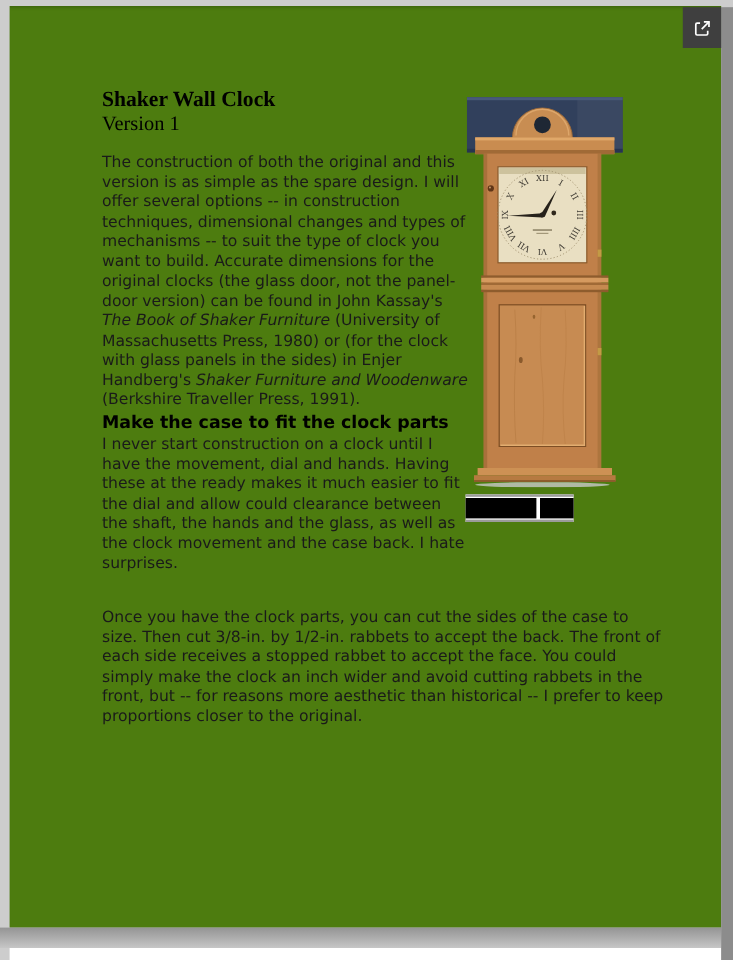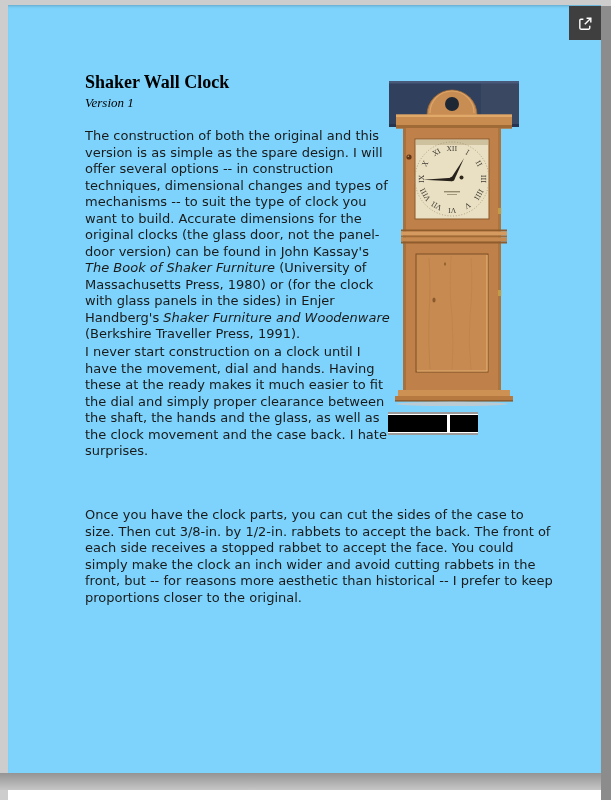--- a/index.html
+++ b/index.html
@@ -3,41 +3,41 @@
 <meta charset="utf-8">
 <style>
   * { margin:0; padding:0; box-sizing:border-box; }
   html,body { width:611px; height:800px; }
   body { font-family:"DejaVu Sans", sans-serif; }
 
   .viewport { position:relative; width:611px; height:800px; background:#cdcdcd; overflow:hidden; }
 
   .page {
     position:absolute; left:8px; top:5px; width:593px; height:768px;
-    background:#7dd3fc;
+    background:#4d7c0f;
     box-shadow: inset 0 3px 3px -2px rgba(0,0,0,0.22);
   }
   .page-gap {
     position:absolute; left:0; top:773px; width:601px; height:17px;
     background:linear-gradient(#949494, #c6c6c6);
   }
   .next-page { position:absolute; left:8px; top:790px; width:593px; height:10px; background:#ffffff; }
 
   .scroll-thumb { position:absolute; left:601px; top:6px; width:10px; height:794px; background:#8c8c8c; }
 
   .open-btn {
     position:absolute; left:569px; top:6px; width:32px; height:34px;
     background:#3f3f3f; border:none; display:flex; align-items:center; justify-content:center;
     cursor:pointer;
   }
 
   
   .title-block { position:absolute; left:77px; top:67px; color:#000; }
   .doc-title { font-family:"Liberation Serif", serif; font-weight:bold; font-size:18px; line-height:21px; }
-  .doc-subtitle { font-family:"Liberation Serif", serif; font-style:italic; font-size:13px; line-height:20px; }
+  .doc-subtitle { font-family:"Liberation Serif", serif; font-size:17px; line-height:20px; }
 
   .body-text { font-size:13px; line-height:16.5px; color:#1a1a1a; }
   .p1 { position:absolute; left:77px; top:123px; width:305px; }
   .p1 .book { font-style:italic; }
 
   .section-block { position:absolute; left:77px; top:339px; width:305px; }
   .section-heading { font-size:14.5px; line-height:19px; font-weight:bold; color:#000; }
 
   .p3 { position:absolute; left:77px; top:457px; width:470px;margin-top:45px; }
 
@@ -61,21 +61,22 @@
   <div class="page">
 
     <div class="title-block">
       <div class="doc-title">Shaker Wall Clock</div>
       <div class="doc-subtitle">Version 1</div>
     </div>
 
     <p class="p1 body-text"><span>The construction of both the original and this version is as simple as the spare design. I will offer several options -- in construction techniques, dimensional changes and types of mechanisms -- to suit the type of clock you want to build. Accurate dimensions for the original clocks (the glass door, not the panel-door version) can be found in John Kassay's </span><span class="book">The Book of Shaker Furniture</span><span> (University of Massachusetts Press, 1980) or (for the clock with glass panels in the sides) in Enjer Handberg's </span><span class="book">Shaker Furniture and Woodenware</span><span> (Berkshire Traveller Press, 1991).</span></p>
 
     <div class="section-block">
-      <p class="body-text">I never start construction on a clock until I have the movement, dial and hands. Having these at the ready makes it much easier to fit the dial and simply proper clearance between the shaft, the hands and the glass, as well as the clock movement and the case back. I hate surprises.</p>
+      <h2 class="section-heading">Make the case to fit the clock parts</h2>
+      <p class="body-text">I never start construction on a clock until I have the movement, dial and hands. Having these at the ready makes it much easier to fit the dial and allow could clearance between the shaft, the hands and the glass, as well as the clock movement and the case back. I hate surprises.</p>
     </div>
 
     <p class="p3 body-text">Once you have the clock parts, you can cut the sides of the case to size. Then cut 3/8-in. by 1/2-in. rabbets to accept the back. The front of each side receives a stopped rabbet to accept the face. You could simply make the clock an inch wider and avoid cutting rabbets in the front, but -- for reasons more aesthetic than historical -- I prefer to keep proportions closer to the original.</p>
 
     <svg class="clock-figure" viewBox="0 0 130 328" xmlns="http://www.w3.org/2000/svg">
 
       <g>
         <rect x="0" y="3" width="130" height="46" fill="#31405c"></rect>
         <rect x="92" y="3" width="38" height="46" fill="#3a4862"></rect>
         <rect x="0" y="3" width="130" height="2.5" fill="#48597a"></rect>

